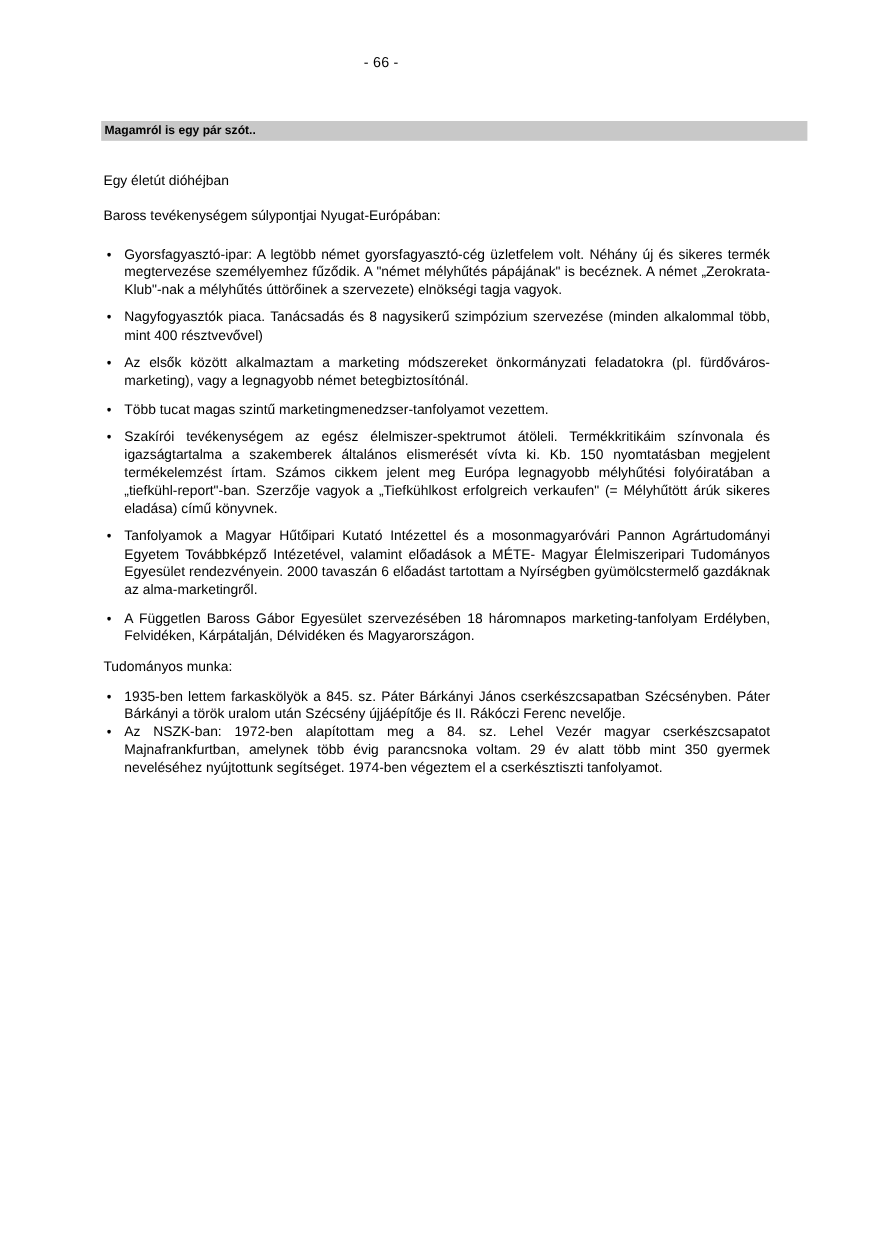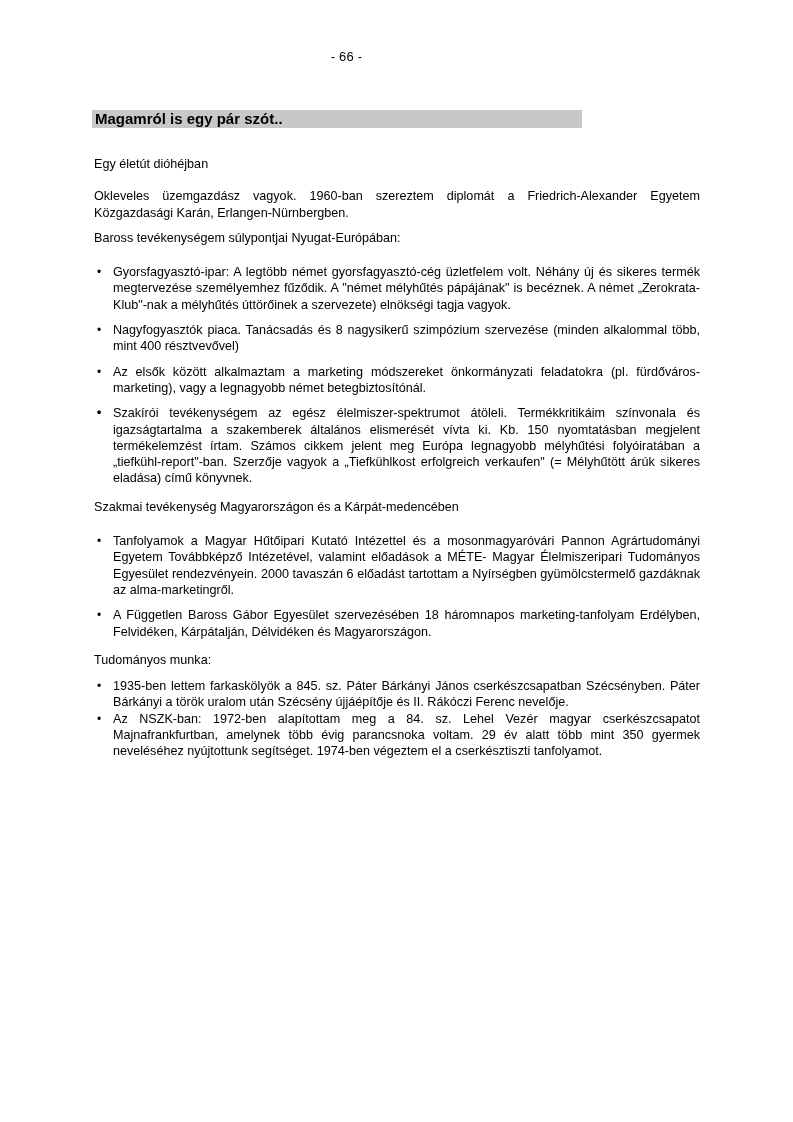--- a/index.html
+++ b/index.html
@@ -5,22 +5,22 @@
     html, body { margin: 0; padding: 0; background: #ffffff; }
     body {
       width: 793px; height: 1122px; position: relative; overflow: hidden;
       font-family: "Liberation Sans", sans-serif; color: #000;
     }
     .page-number {
       position: absolute; top: 49px; left: 0; width: 693px;
       text-align: center; font-size: 13px; letter-spacing: 0.2px;
     }
     .section-header {
-      position: absolute; left: 92px; top: 110px; width: 490px; height: 18px;
-      background: #c8c8c8; font-weight: bold; font-size: 15px;
+      position: absolute; left: 92px; top: 110px; width: 642px; height: 18px;
+      background: #c8c8c8; font-weight: bold; font-size: 11px;
       line-height: 18px; padding-left: 3px; box-sizing: border-box;
     }
     .content {
       position: absolute; left: 94px; top: 156px; width: 606px;
       font-size: 12.6px; line-height: 16.3px;
     }
     p { margin: 0; text-align: justify; }
     .sub { margin: 0 0 16px 0; }
     .gap { margin-bottom: 9px; }
     ul { list-style: none; margin: 0; padding: 0; }
@@ -34,32 +34,30 @@
 </head>
 <body>
 
 <div class="page-number">- 66 -</div>
 
 <div class="section-header">Magamról is egy pár szót..</div>
 
 <div class="content">
   <p class="sub">Egy életút dióhéjban</p>
 
-  <p class="gap">Okleveles üzemgazdász vagyok. 1960-ban szereztem diplomát a Friedrich-Alexander Egyetem Közgazdasági Karán, Erlangen-Nürnbergben.</p>
 
   <p style="margin-bottom:18px">Baross tevékenységem súlypontjai Nyugat-Európában:</p>
   <ul class="list-spaced">
     <li><span class="bullet">•</span><span>Gyorsfagyasztó-ipar: A legtöbb német gyorsfagyasztó-cég üzletfelem volt. Néhány új és sikeres termék megtervezése személyemhez fűződik. A "német mélyhűtés pápájának" is becéznek. A német „Zerokrata-Klub"-nak a mélyhűtés úttörőinek a szervezete) elnökségi tagja vagyok.</span></li>
     <li><span class="bullet">•</span><span>Nagyfogyasztók piaca. Tanácsadás és 8 nagysikerű szimpózium szervezése (minden alkalommal több, mint 400 résztvevővel)</span></li>
     <li><span class="bullet">•</span><span>Az elsők között alkalmaztam a marketing módszereket önkormányzati feladatokra (pl. fürdőváros-marketing), vagy a legnagyobb német betegbiztosítónál.</span></li>
-    <li><span class="bullet">•</span></li>
+    <li><span class="bullet">•</span><span>Több tucat magas szintű marketingmenedzser-tanfolyamot vezettem.</span></li>
     <li><span class="bullet">•</span><span>Szakírói tevékenységem az egész élelmiszer-spektrumot átöleli. Termékkritikáim színvonala és igazságtartalma a szakemberek általános elismerését vívta ki. Kb. 150 nyomtatásban megjelent termékelemzést írtam. Számos cikkem jelent meg Európa legnagyobb mélyhűtési folyóiratában a „tiefkühl-report"-ban. Szerzője vagyok a „Tiefkühlkost erfolgreich verkaufen" (= Mélyhűtött árúk sikeres eladása) című könyvnek.</span></li>
   </ul>
 
-  <p style="margin-top:12px;margin-bottom:18px">Szakmai tevékenység Magyarországon és a Kárpát-medencében</p>
   <ul class="list-spaced">
     <li><span class="bullet">•</span><span>Tanfolyamok a Magyar Hűtőipari Kutató Intézettel és a mosonmagyaróvári Pannon Agrártudományi Egyetem Továbbképző Intézetével, valamint előadások a MÉTE- Magyar Élelmiszeripari Tudományos Egyesület rendezvényein. 2000 tavaszán 6 előadást tartottam a Nyírségben gyümölcstermelő gazdáknak az alma-marketingről.</span></li>
     <li><span class="bullet">•</span><span>A Független Baross Gábor Egyesület szervezésében 18 háromnapos marketing-tanfolyam Erdélyben, Felvidéken, Kárpátalján, Délvidéken és Magyarországon.</span></li>
   </ul>
 
   <p style="margin-top:12px;margin-bottom:10px">Tudományos munka:</p>
   <ul class="list-tight">
     <li><span class="bullet">•</span><span>1935-ben lettem farkaskölyök a 845. sz. Páter Bárkányi János cserkészcsapatban Szécsényben. Páter Bárkányi a török uralom után Szécsény újjáépítője és II. Rákóczi Ferenc nevelője.</span></li>
     <li><span class="bullet">•</span><span>Az NSZK-ban: 1972-ben alapítottam meg a 84. sz. Lehel Vezér magyar cserkészcsapatot Majnafrankfurtban, amelynek több évig parancsnoka voltam. 29 év alatt több mint 350 gyermek neveléséhez nyújtottunk segítséget. 1974-ben végeztem el a cserkésztiszti tanfolyamot.</span></li>
   </ul>

